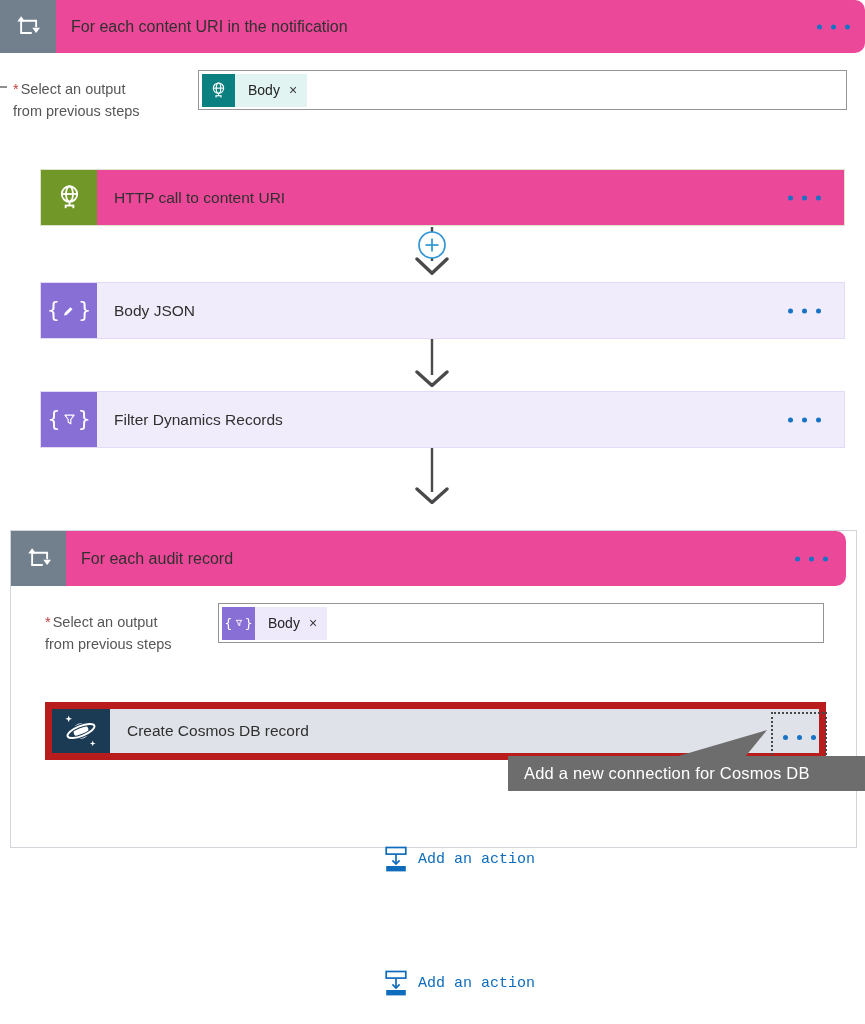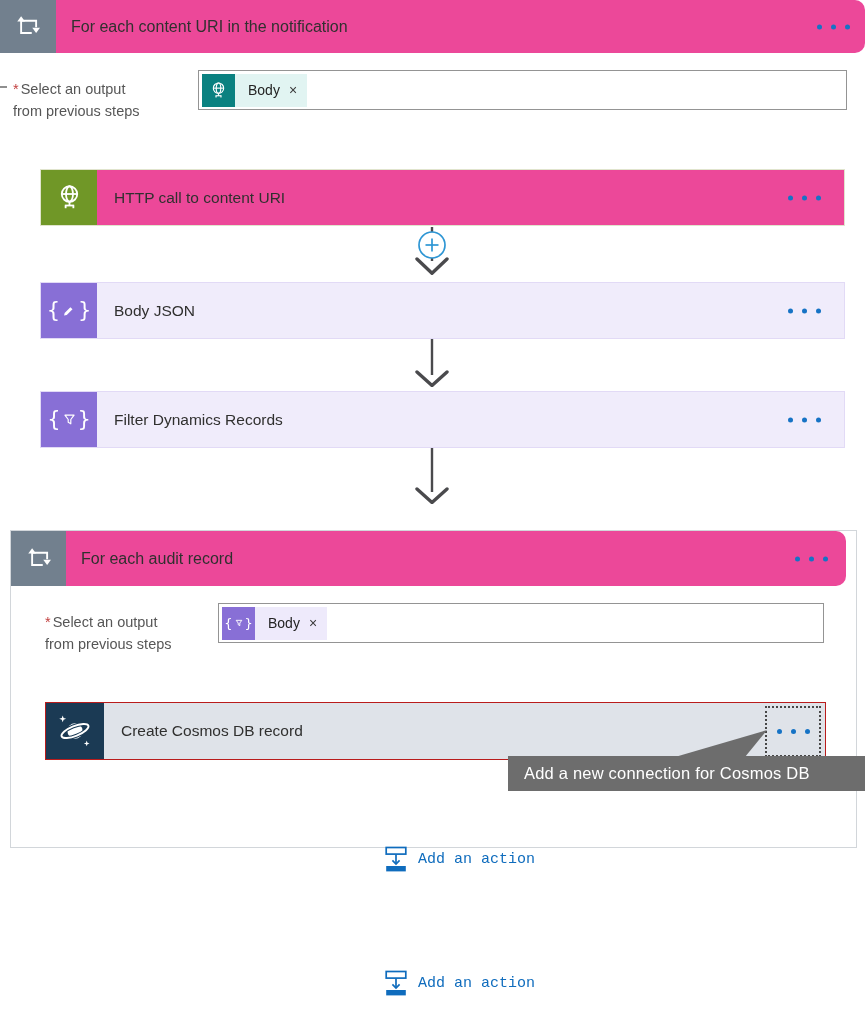--- a/index.html
+++ b/index.html
@@ -29,21 +29,21 @@
   .t-x{margin-left:9px;font-size:14px;color:#3a3a3a;cursor:pointer;}
 
   
   .card{display:flex;align-items:center;box-sizing:border-box;cursor:pointer;}
   .badge{height:100%;display:flex;align-items:center;justify-content:center;flex:none;}
   .card-title{margin-left:17px;font-size:15.5px;color:#30302f;}
   .card-menu{position:absolute;right:23px;top:50%;transform:translateY(-50%);}
 
   .card-http{background:#ec4899;border:1px solid #e0e4cd;}
   .card-purple{background:#f0ecfb;border:1px solid #e2daf6;}
-  .card-cosmos{background:#dfe3e9;border:1px solid #b91c1c;}
+  .card-cosmos{background:#dfe3e9;border:7px solid #b91c1c;}
 
   .badge-http{background:#709727;width:56px;}
   .badge-purple{background:#886fd6;width:56px;}
   .badge-cosmos{background:#1b3a54;width:58px;}
   .badge-teal{background:#0a8180;}
   .badge-sm-purple{background:#886fd6;}
   .chip-teal{background:#e1f4f2;}
   .chip-purple{background:#eeeafb;}
 
   .braces{color:#fff;display:flex;align-items:center;gap:2px;}

